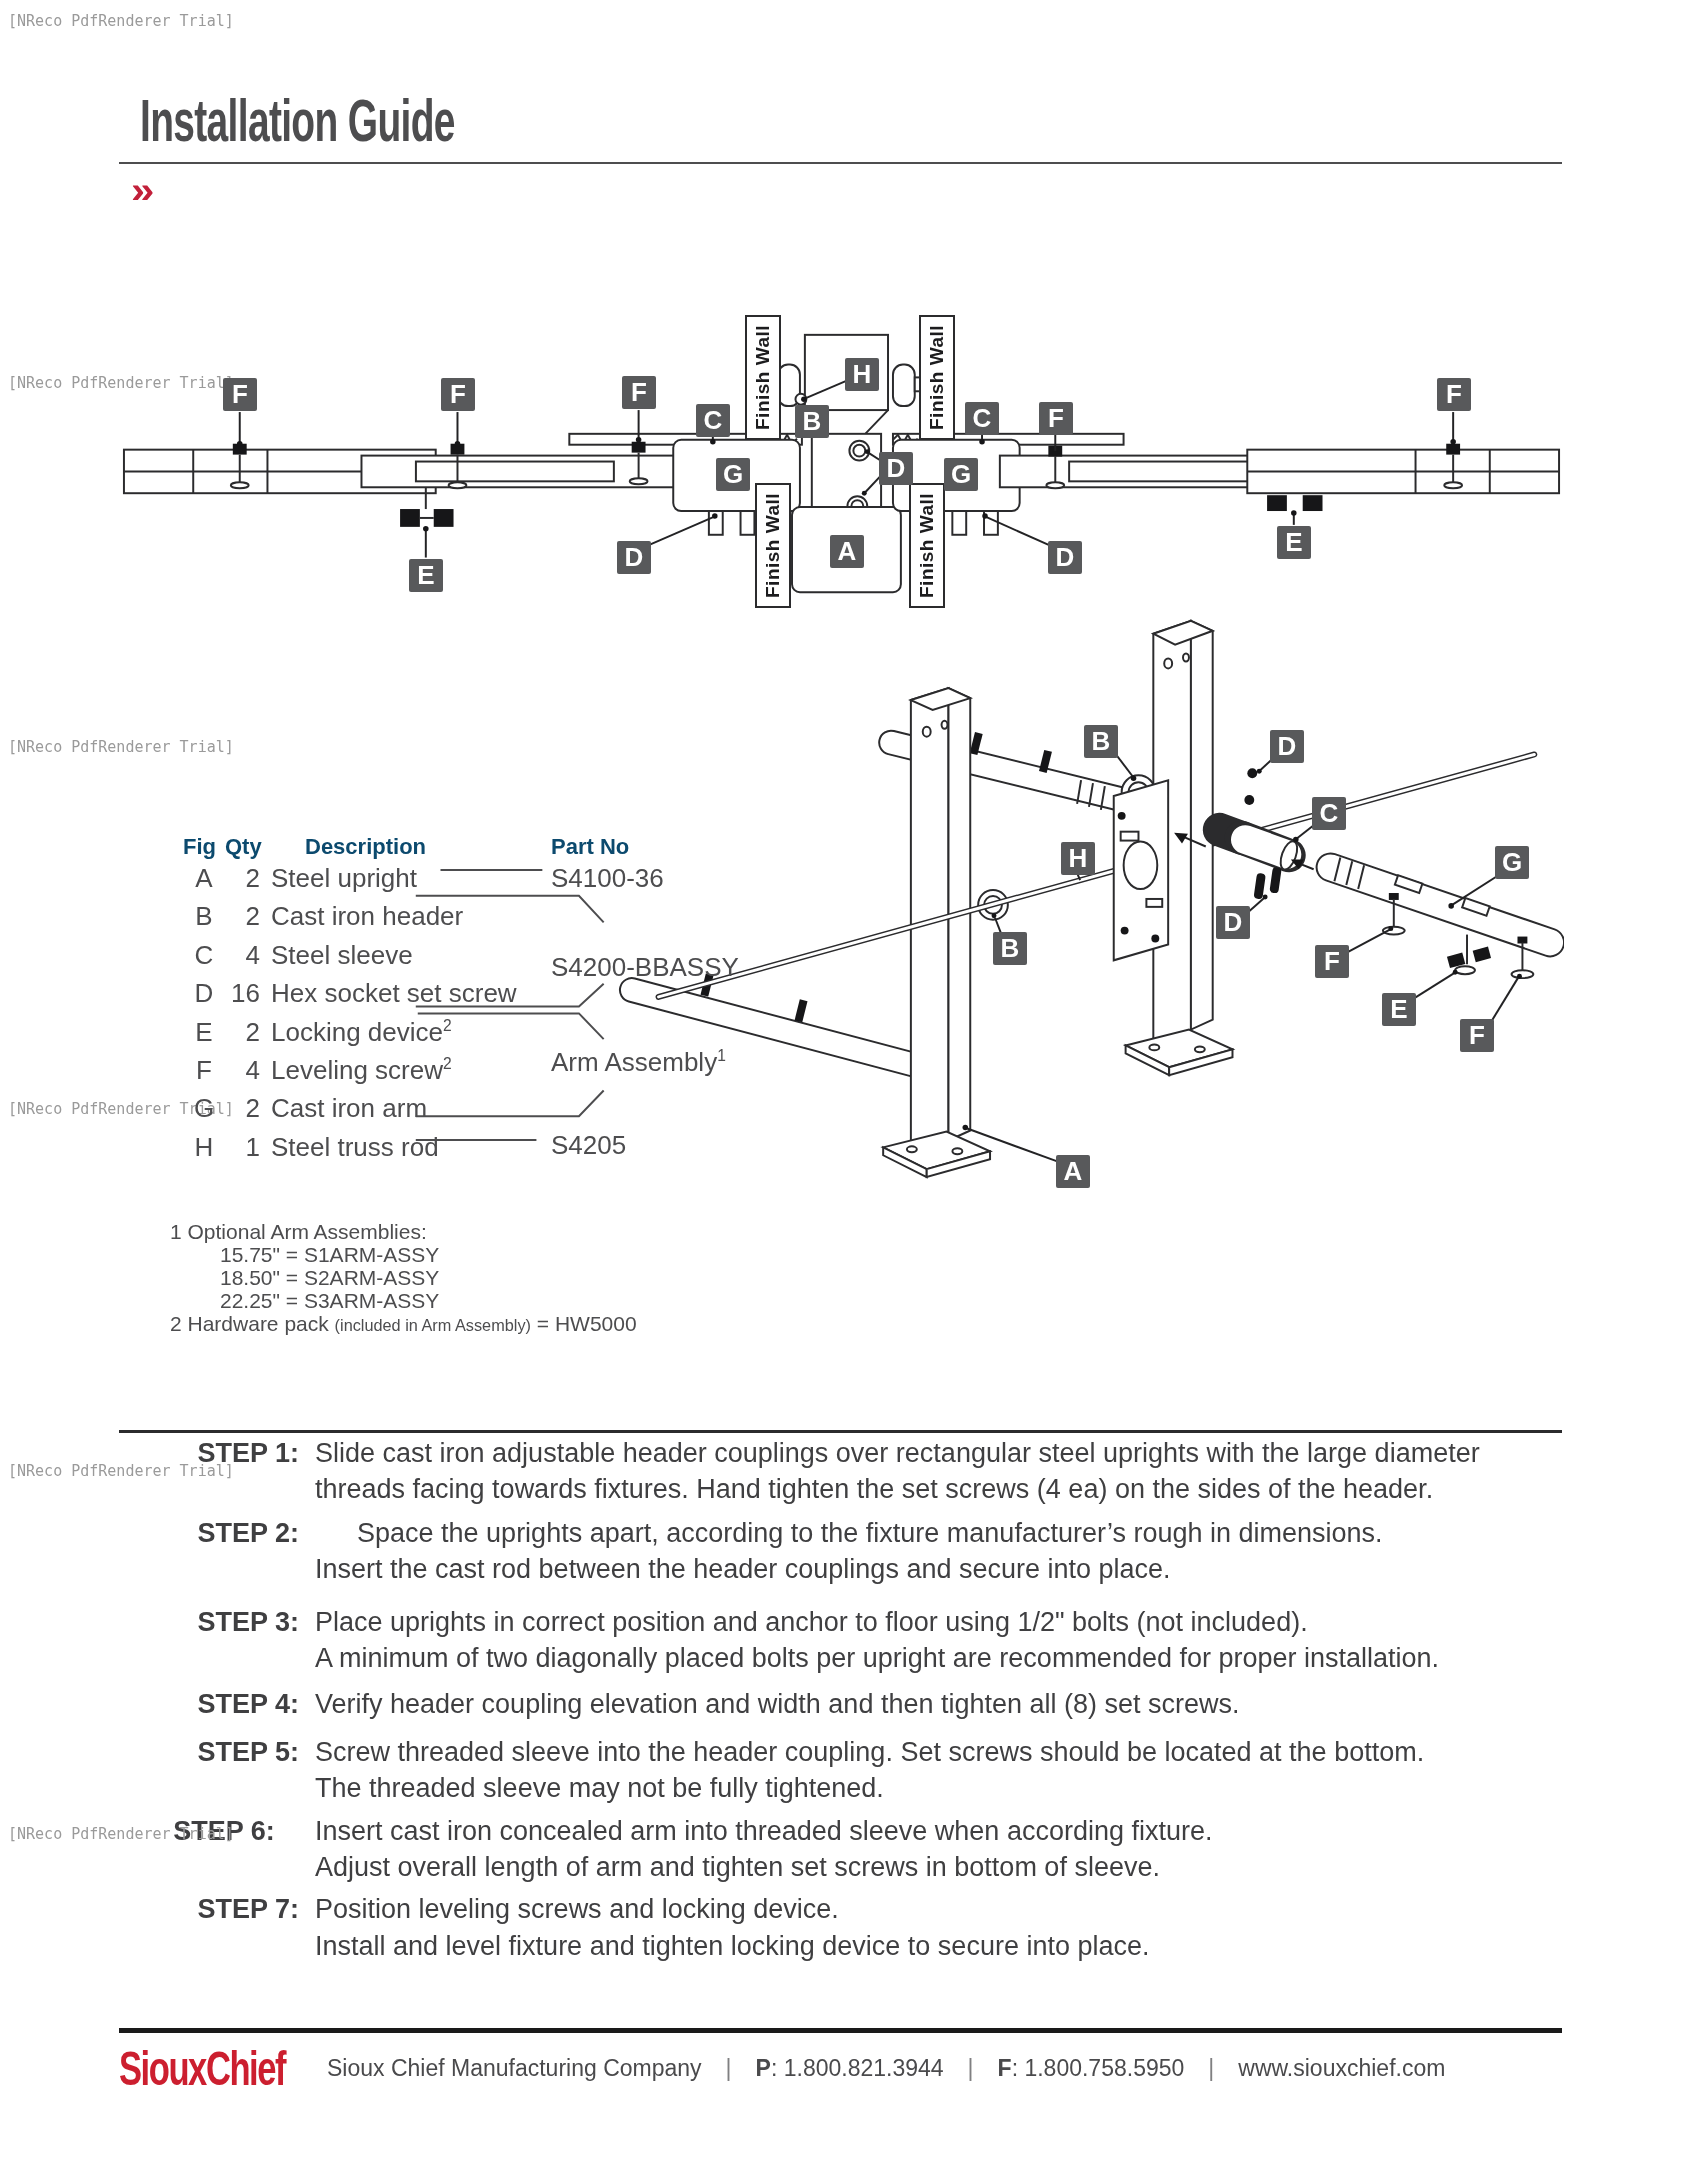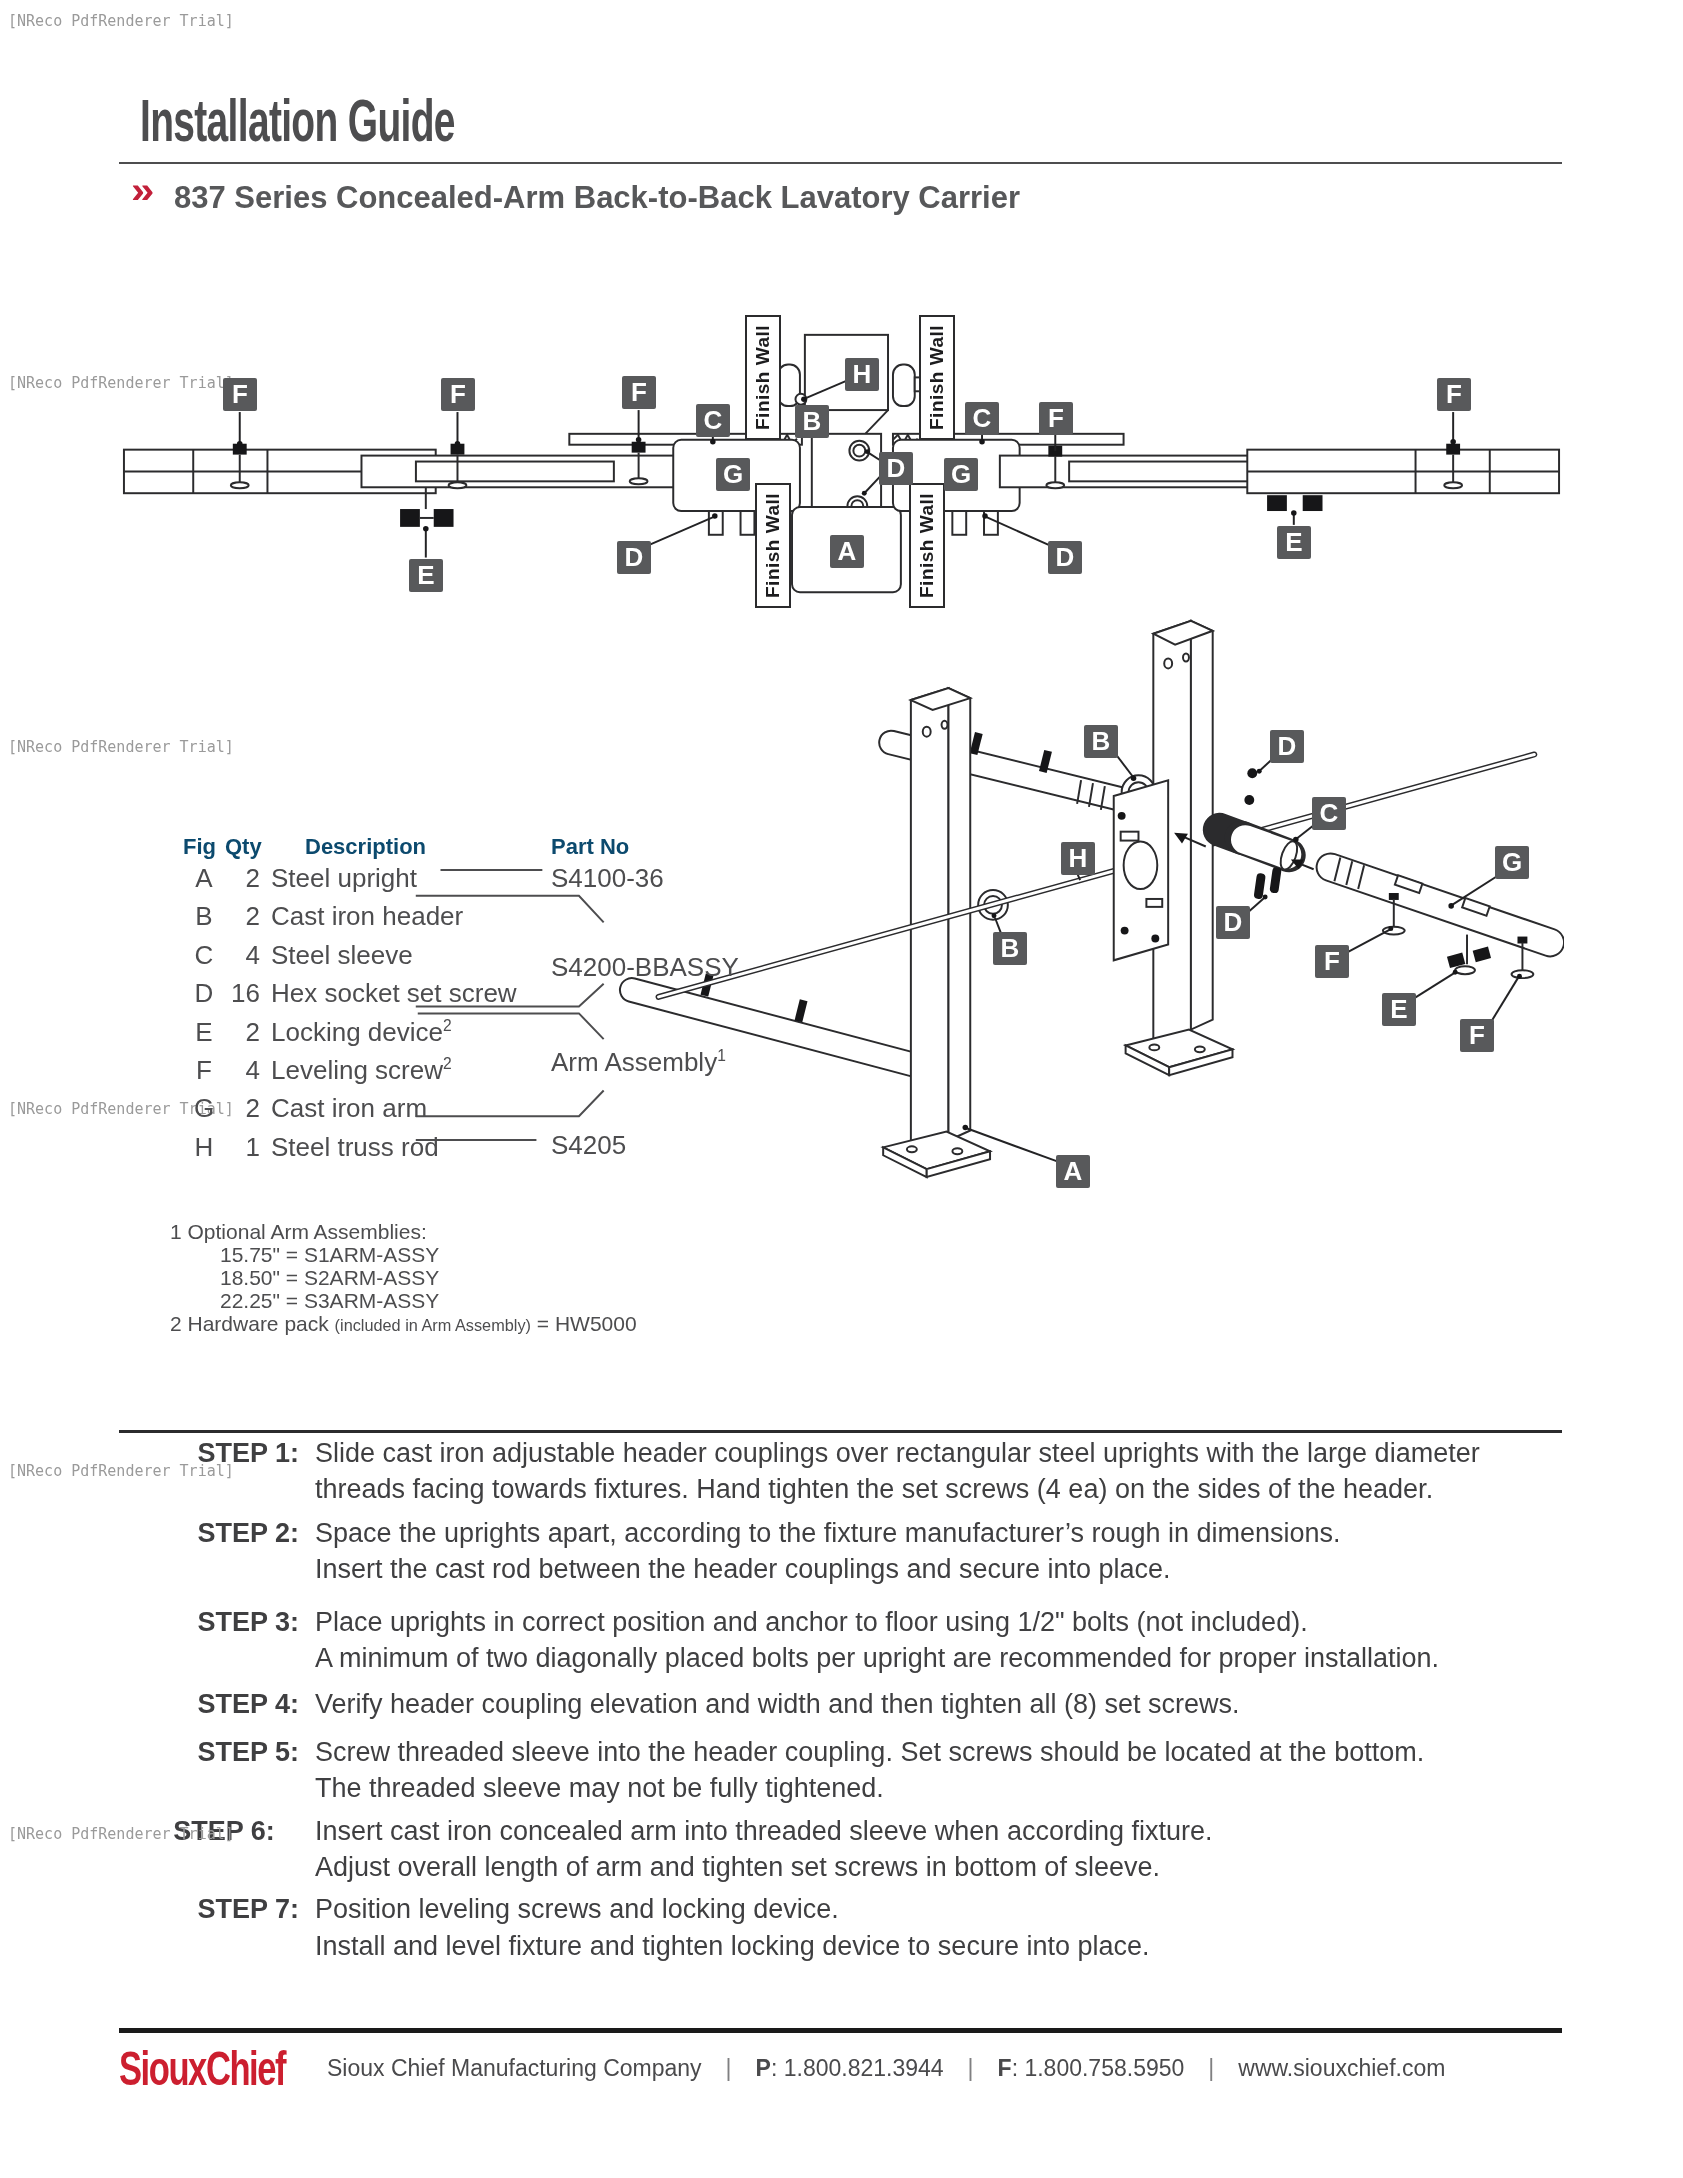--- a/index.html
+++ b/index.html
@@ -61,21 +61,20 @@
       <div class="wm" style="top: 374px;">[NReco PdfRenderer Trial]</div>
       <div class="wm" style="top: 738px;">[NReco PdfRenderer Trial]</div>
       <div class="wm" style="top: 1100px;">[NReco PdfRenderer Trial]</div>
       <div class="wm" style="top: 1462px;">[NReco PdfRenderer Trial]</div>
       <div class="wm" style="top: 1825px;">[NReco PdfRenderer Trial]</div>
     </div>
 
   <div class="title">Installation Guide</div>
   <div class="title-rule"></div>
   <span class="chev">»</span>
-  <div class="subtitle">837 Series Concealed-Arm Back-to-Back Lavatory Carrier</div>
 
   <div class="diagram" id="diagram-top">
     <svg width="1445" height="386" viewBox="0 0 1460 390">
 
       <rect class="fw-fill" x="5" y="228" width="315" height="44"></rect>
       <line class="ln" x1="5" y1="250" x2="320" y2="250"></line>
       <line class="ln" x1="75" y1="228" x2="75" y2="272"></line>
       <line class="ln" x1="150" y1="228" x2="150" y2="272"></line>
       <rect class="fw-fill" x="245" y="234" width="325" height="32"></rect>
       <rect class="fw-fill" x="300" y="240" width="200" height="20"></rect>
@@ -410,21 +409,21 @@
         <div class="plabel" style="left: 442px; top: 549px;">A</div>
       </div>
   </div>
 
   <div class="rule-steps"></div>
   <div id="steps">
       <div class="step-label" style="top: 1438px;">STEP 1:</div>
       <div class="step-line" style="top: 1438px;">Slide cast iron adjustable header couplings over rectangular steel uprights with the large diameter</div>
       <div class="step-line" style="top: 1474px;">threads facing towards fixtures. Hand tighten the set screws (4 ea) on the sides of the header.</div>
       <div class="step-label" style="top: 1518px;">STEP 2:</div>
-      <div class="step-line" style="top: 1518px;">Space the uprights apart, according to the fixture manufacturer’s rough in dimensions.</div>
+      <div class="step-line" style="top: 1518px; margin-left: 42px;">Space the uprights apart, according to the fixture manufacturer’s rough in dimensions.</div>
       <div class="step-line" style="top: 1554px;">Insert the cast rod between the header couplings and secure into place.</div>
       <div class="step-label" style="top: 1607px;">STEP 3:</div>
       <div class="step-line" style="top: 1607px;">Place uprights in correct position and anchor to floor using 1/2" bolts (not included).</div>
       <div class="step-line" style="top: 1643px;">A minimum of two diagonally placed bolts per upright are recommended for proper installation.</div>
       <div class="step-label" style="top: 1689px;">STEP 4:</div>
       <div class="step-line" style="top: 1689px;">Verify header coupling elevation and width and then tighten all (8) set screws.</div>
       <div class="step-label" style="top: 1737px;">STEP 5:</div>
       <div class="step-line" style="top: 1737px;">Screw threaded sleeve into the header coupling. Set screws should be located at the bottom.</div>
       <div class="step-line" style="top: 1773px;">The threaded sleeve may not be fully tightened.</div>
       <div class="step-label" style="top: 1816px; text-align: center;">STEP 6:</div>

